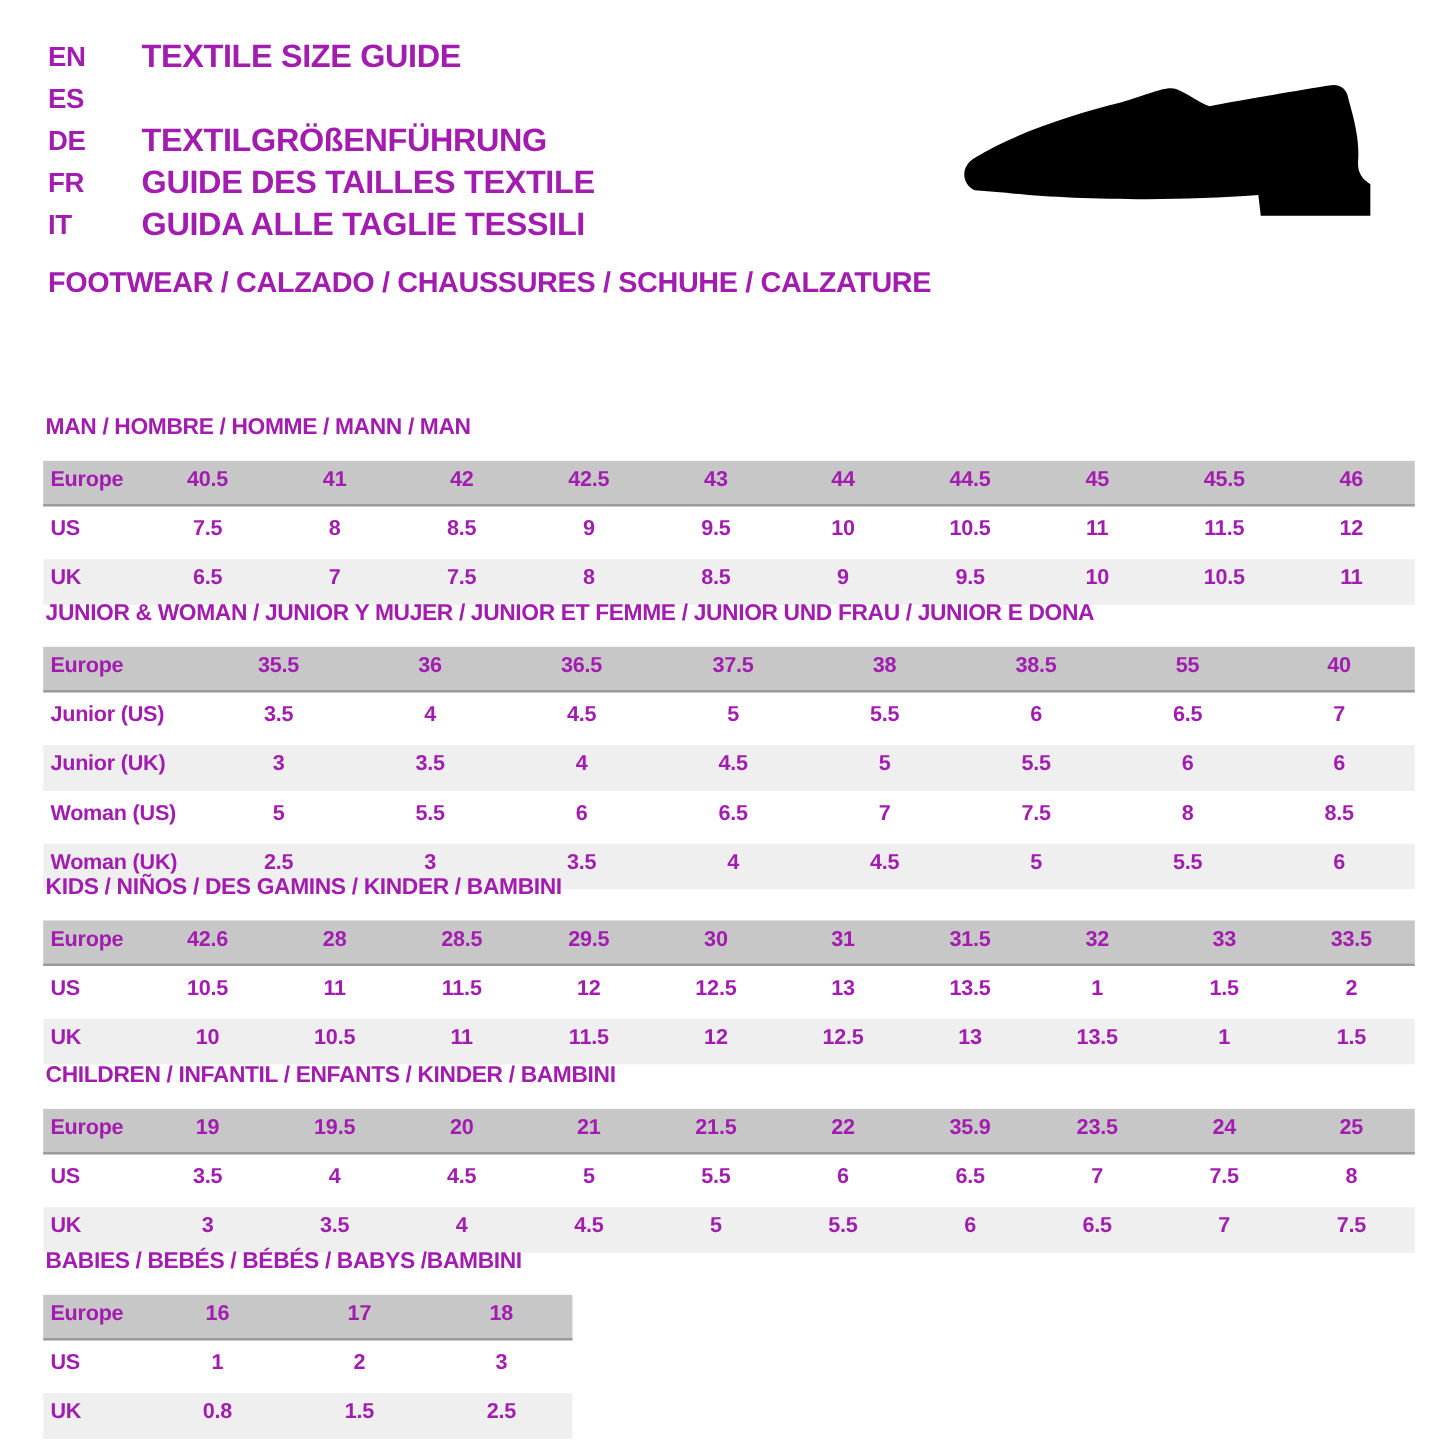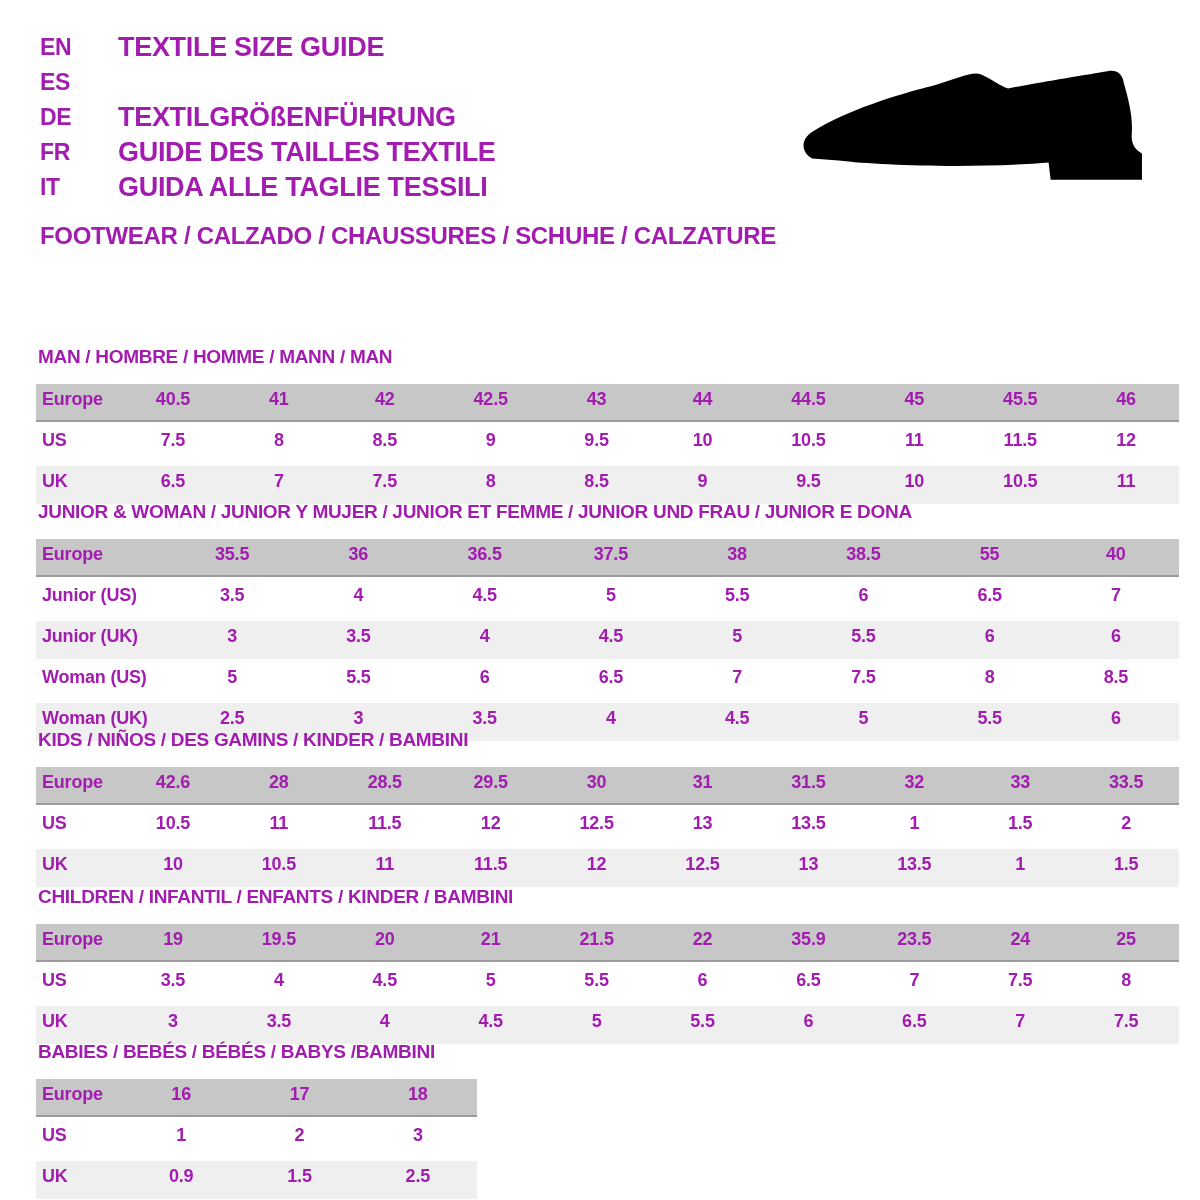--- a/index.html
+++ b/index.html
@@ -293,20 +293,20 @@
           <div class="cell">18</div>
         </div>
         <div class="trow white">
           <div class="cell label">US</div>
           <div class="cell">1</div>
           <div class="cell">2</div>
           <div class="cell">3</div>
         </div>
         <div class="trow light">
           <div class="cell label">UK</div>
-          <div class="cell">0.9</div>
+          <div class="cell">0.8</div>
           <div class="cell">1.5</div>
           <div class="cell">2.5</div>
         </div>
       </div>
   </div>
 
 </div>
 
 </body></html>

